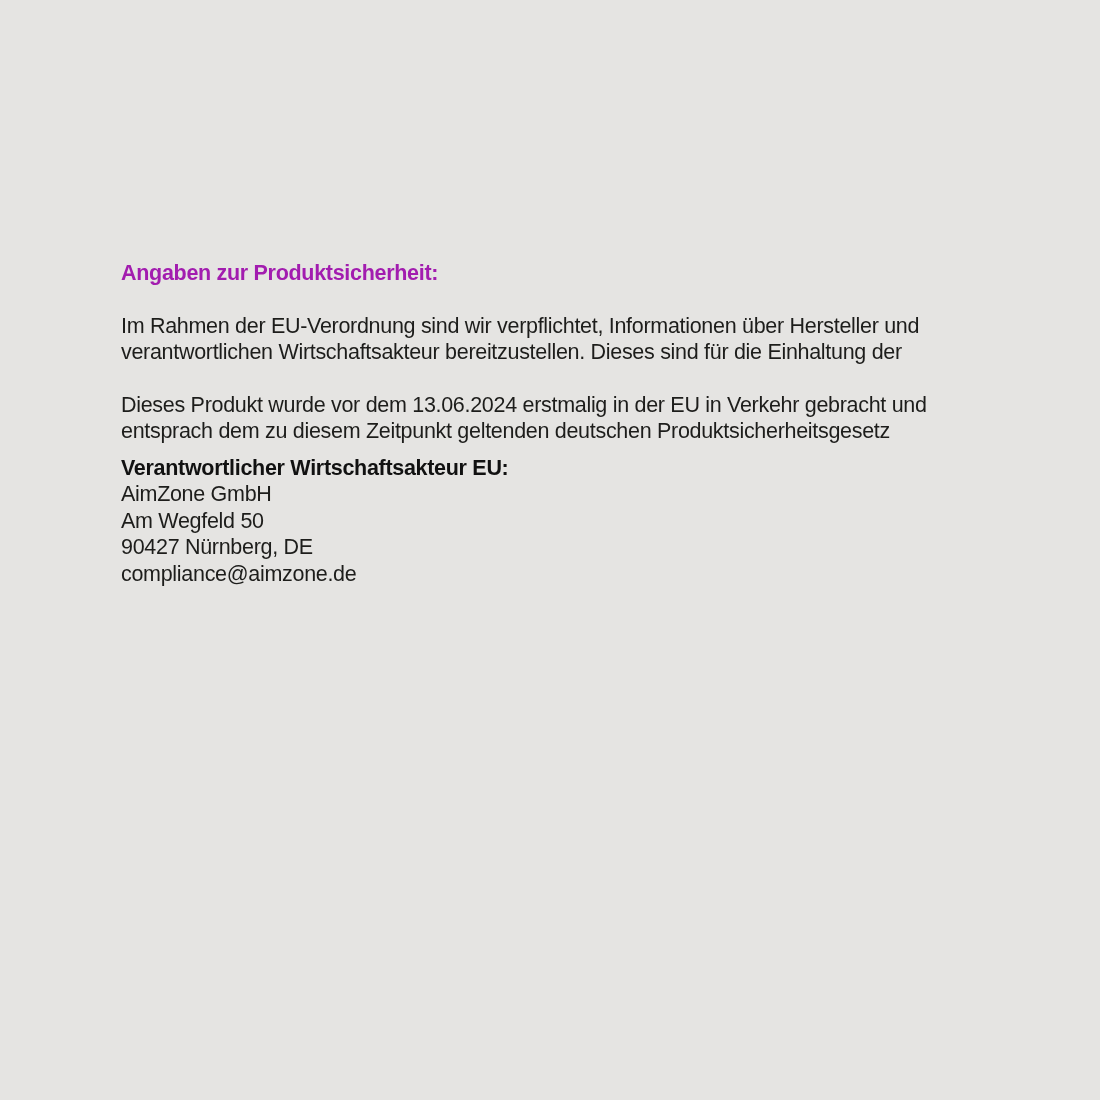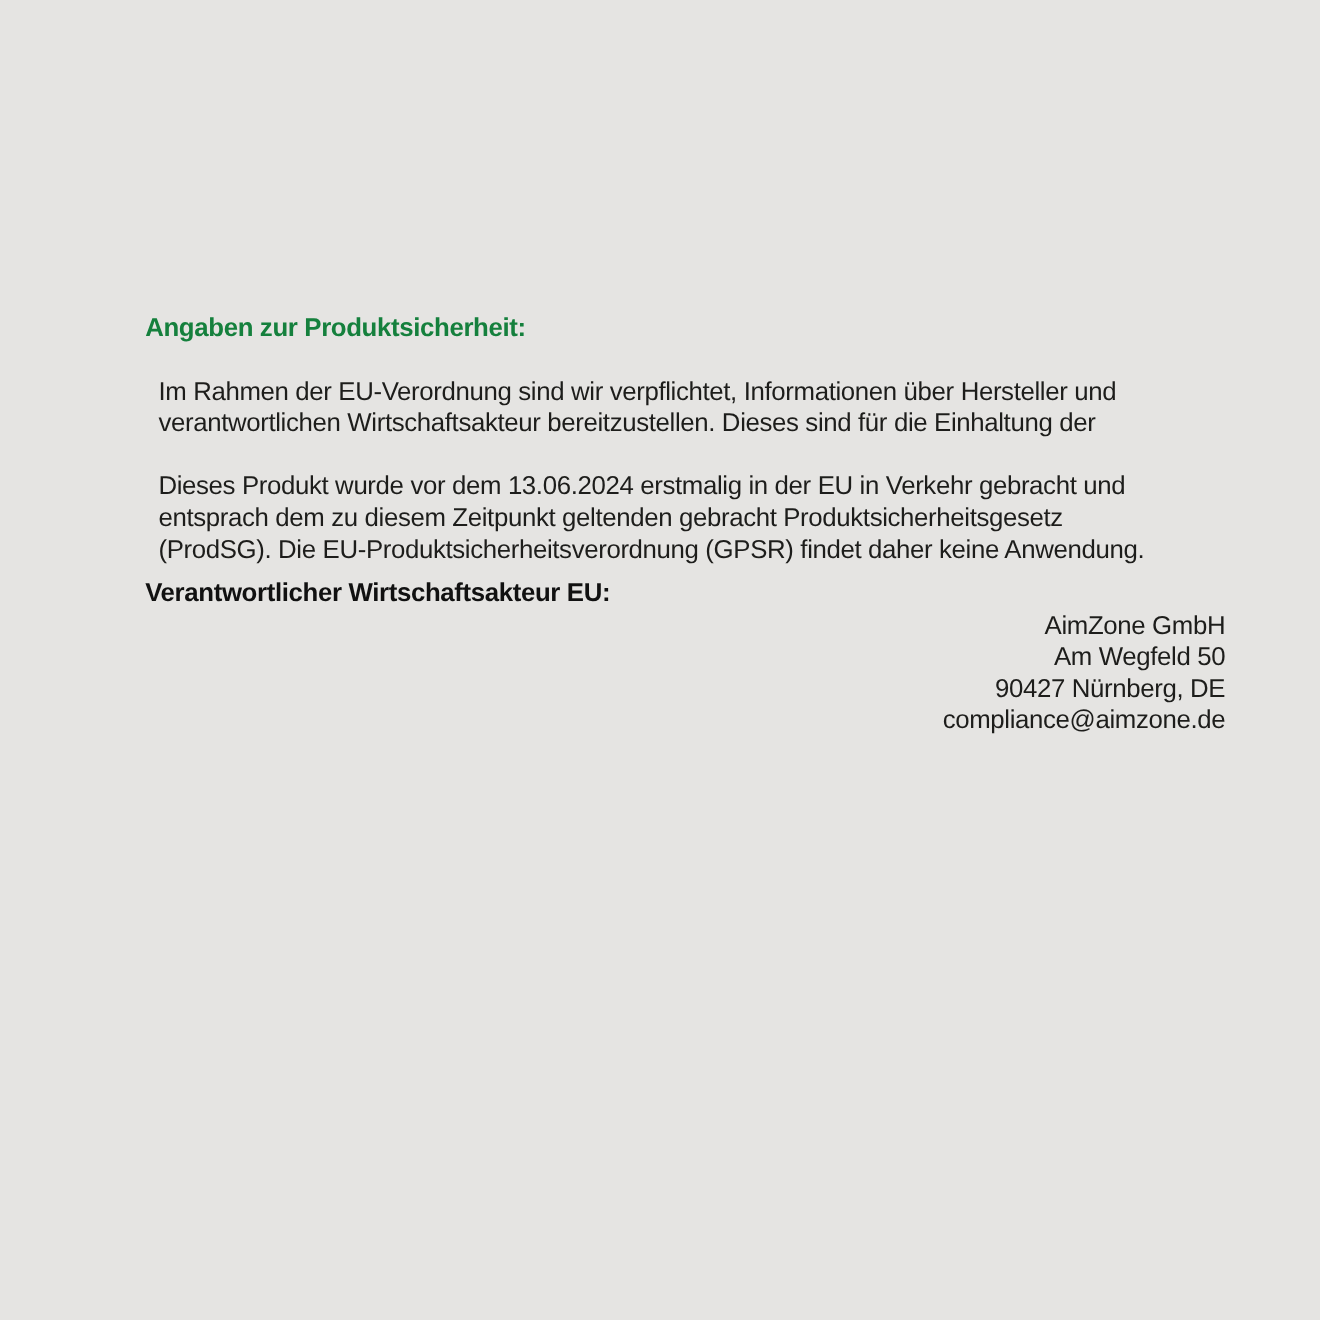--- a/index.html
+++ b/index.html
@@ -27,50 +27,48 @@
   }
   .heading {
     font-weight: 700;
     color: #111111;
     margin: 0;
     font-size: 21.5px;
     line-height: 26.5px;
     white-space: nowrap;
   }
   .para {
-    margin: 26px 0 0 11px;
+    margin: 26px 0 0 0;
   }
   .line {
     white-space: nowrap;
   }
   .address {
     margin: 0;
     font-style: normal;
-    text-align: right;
   }
   .spacer-heading {
     margin-top: 10px;
   }
 </style>
 </head>
 <body style="background: rgb(229, 228, 226); color: rgb(29, 29, 27);">
 
 <main class="content">
 
-  <h2 class="heading" style="color: #15803d;">Angaben zur Produktsicherheit:</h2>
+  <h2 class="heading" style="color: #a21caf;">Angaben zur Produktsicherheit:</h2>
 
   <div class="para">
     <div class="line">Im Rahmen der EU-Verordnung sind wir verpflichtet, Informationen über Hersteller und</div>
     <div class="line">verantwortlichen Wirtschaftsakteur bereitzustellen. Dieses sind für die Einhaltung der</div>
   </div>
 
   <div class="para">
     <div class="line">Dieses Produkt wurde vor dem 13.06.2024 erstmalig in der EU in Verkehr gebracht und</div>
-    <div class="line">entsprach dem zu diesem Zeitpunkt geltenden gebracht Produktsicherheitsgesetz</div>
-    <div class="line">(ProdSG). Die EU-Produktsicherheitsverordnung (GPSR) findet daher keine Anwendung.</div>
+    <div class="line">entsprach dem zu diesem Zeitpunkt geltenden deutschen Produktsicherheitsgesetz</div>
   </div>
 
   <h2 class="heading spacer-heading" style="color: rgb(17, 17, 17);">Verantwortlicher Wirtschaftsakteur EU:</h2>
 
   <address class="address">
     <div class="line">AimZone GmbH</div>
     <div class="line">Am Wegfeld 50</div>
     <div class="line">90427 Nürnberg, DE</div>
     <div class="line">compliance@aimzone.de</div>
   </address>

